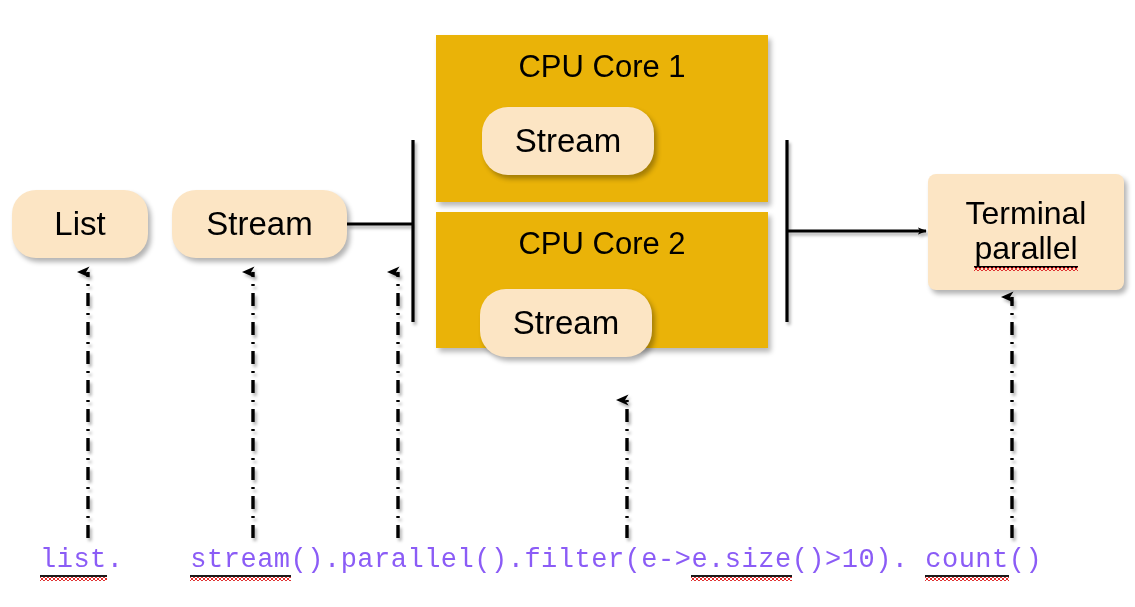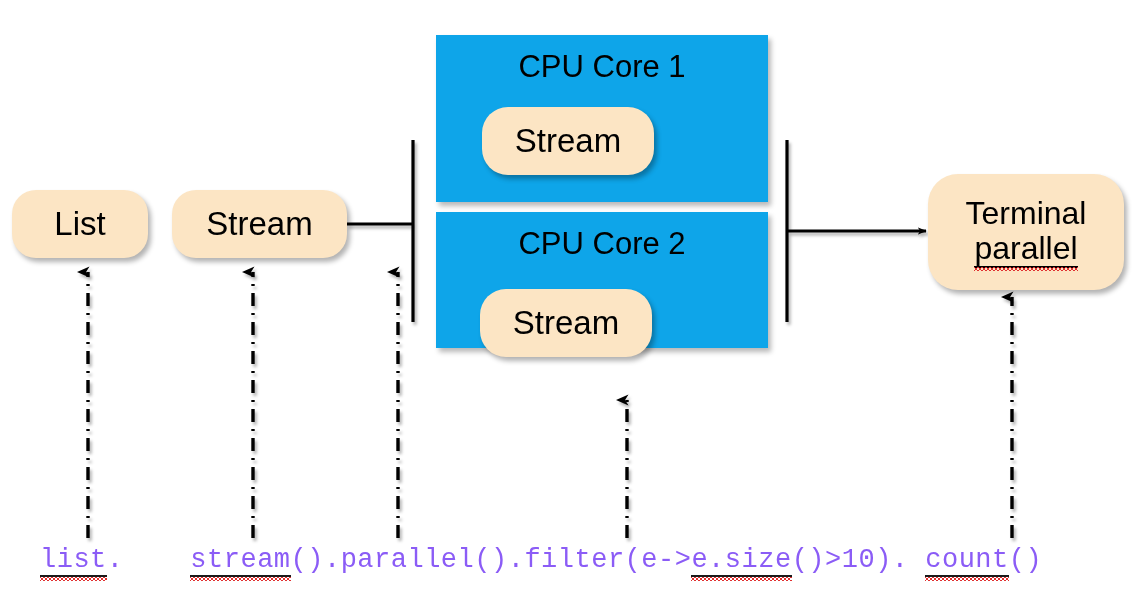--- a/index.html
+++ b/index.html
@@ -64,21 +64,21 @@
     border-radius: 26px;
   }
   #node-stream-core2 {
     left: 480px; top: 289px;  width: 172px; height: 68px;
     font-size: 33px;
     border-radius: 26px;
   }
   #node-terminal {
     left: 928px; top: 174px;  width: 196px; height: 116px;
     font-size: 32px;
-    border-radius: 30px;
+    border-radius: 8px;
     flex-direction: column;
   }
 
   
   .spell {
     position: relative;
     display: inline-block;
     border-bottom: 2px solid #000;
     padding-bottom: 1px;
   }
@@ -92,21 +92,21 @@
     background-image:
       linear-gradient(45deg, transparent 40%, #e03030 40%, #e03030 60%, transparent 60%),
       linear-gradient(-45deg, transparent 40%, #e03030 40%, #e03030 60%, transparent 60%);
     background-size: 4px 4px;
     background-repeat: repeat-x;
   }
 
   
   .core-panel {
     position: absolute;
-    background: #0ea5e9;
+    background: #eab308;
     box-shadow: 3px 4px 5px rgba(0,0,0,0.28);
     z-index: 1;
     box-sizing: border-box;
   }
   #core-panel-1 { left: 436px; top: 35px;  width: 332px; height: 167px; }
   #core-panel-2 { left: 436px; top: 212px; width: 332px; height: 136px; padding-left: 38px; }
 
   .core-title {
     position: absolute;
     left: 0;

